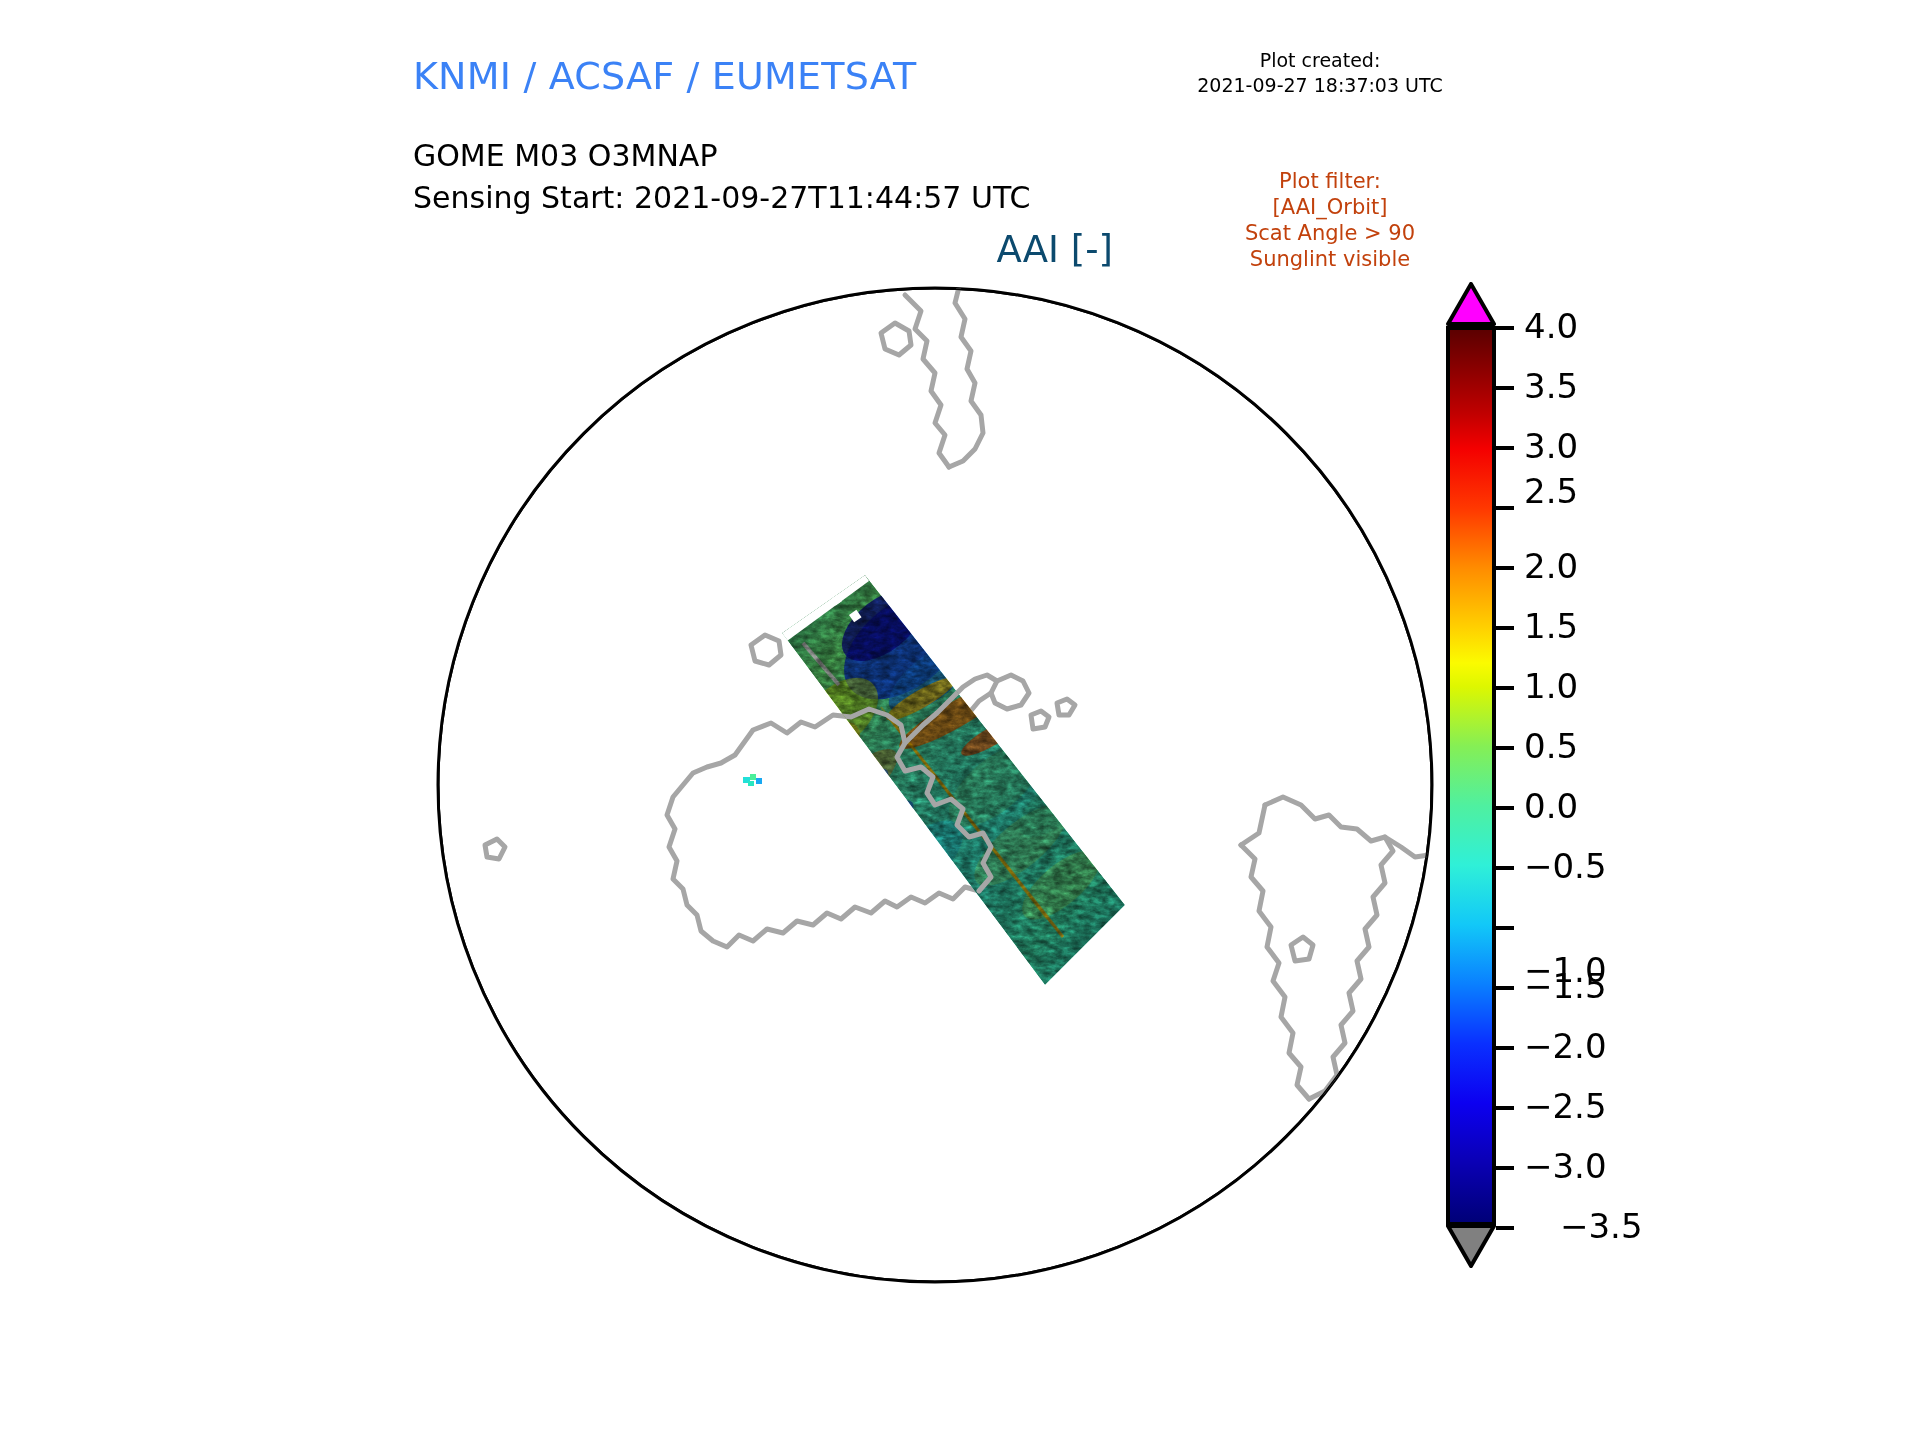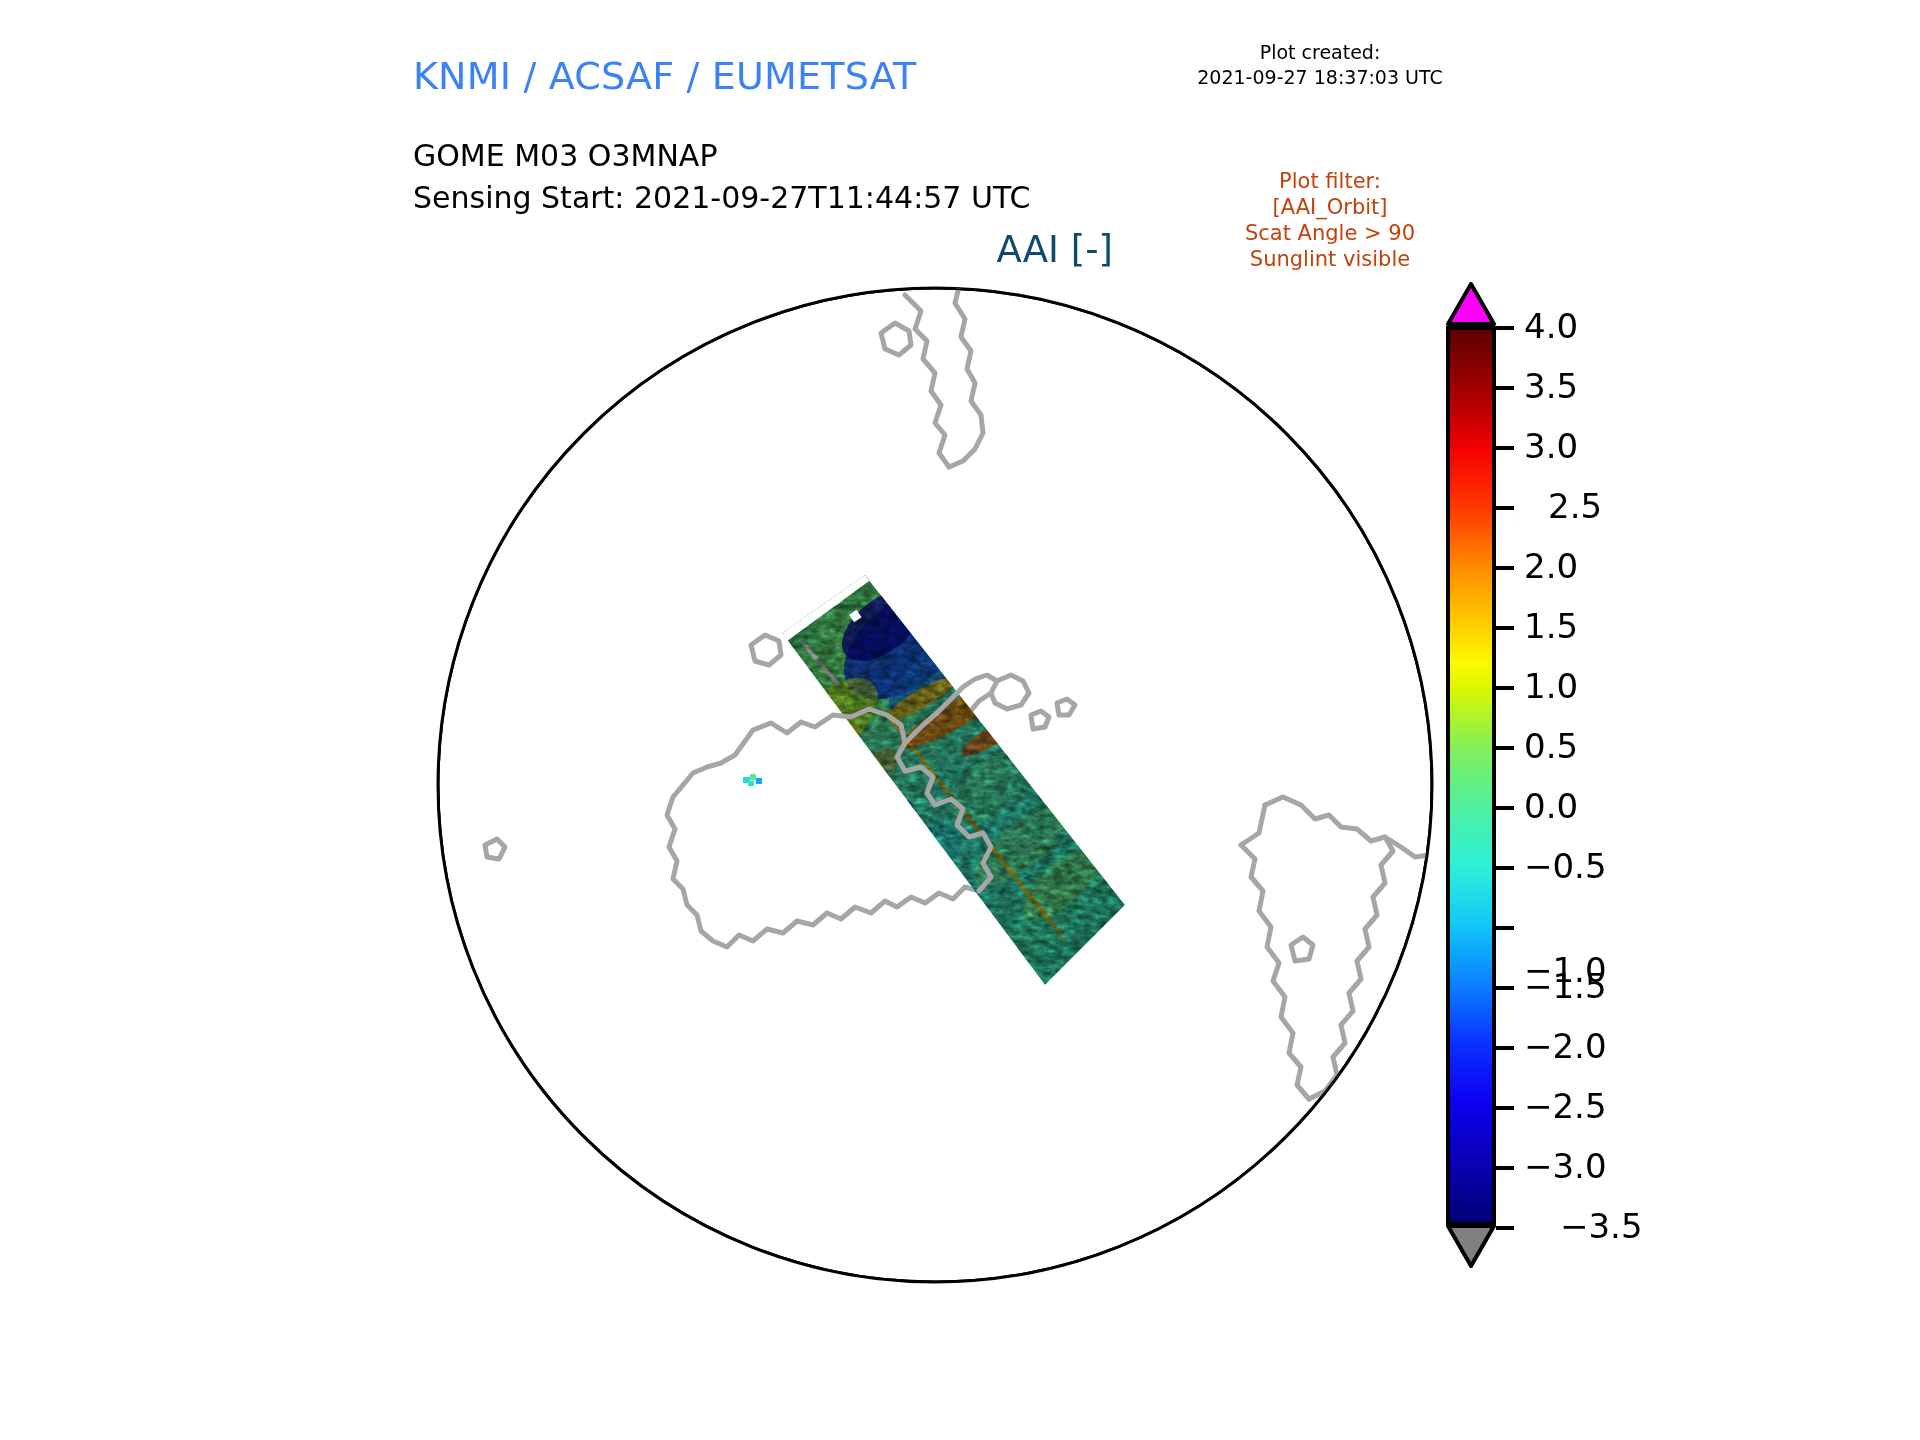--- a/index.html
+++ b/index.html
@@ -3,21 +3,21 @@
 <meta charset="utf-8">
 <style>
   html,body{margin:0;padding:0;background:#ffffff;}
   body{width:1920px;height:1440px;position:relative;overflow:hidden;
        font-family:"DejaVu Sans","Liberation Sans",sans-serif;color:#000;}
 
   .abs{position:absolute;}
 
   
   #org-title{left:413px;top:54px;font-size:38px;color:#3b82f6;letter-spacing:0.2px;white-space:nowrap;}
-  #plot-created-block{left:1160px;top:40px;width:320px;text-align:center;font-size:19px;line-height:25px;color:#000;}
+  #plot-created-block{left:1160px;top:48px;width:320px;text-align:center;font-size:19px;line-height:25px;color:#000;}
   #dataset-block{left:413px;top:135px;font-size:30px;line-height:42px;color:#000;white-space:nowrap;}
   #quantity-title{left:413px;top:228px;width:700px;text-align:right;font-size:37px;color:#0c4a6e;}
   #plot-filter-block{left:1180px;top:168px;width:300px;text-align:center;font-size:21px;line-height:26px;color:#c2410c;}
 
   
   #map-panel{left:435px;top:285px;width:1000px;height:1000px;}
   #map-svg{display:block;}
 
   
   #colorbar-panel{left:1432px;top:285px;width:420px;height:1010px;}
@@ -229,21 +229,21 @@
   </svg>
 
   <div id="cbar-ticks">
       <div class="cb-tick" style="top: 41px;"></div>
       <div class="cb-label" style="top: 41px;">4.0</div>
       <div class="cb-tick" style="top: 101px;"></div>
       <div class="cb-label" style="top: 101px;">3.5</div>
       <div class="cb-tick" style="top: 161px;"></div>
       <div class="cb-label" style="top: 161px;">3.0</div>
       <div class="cb-tick" style="top: 221px;"></div>
-      <div class="cb-label" style="top: 221px; margin-left: 24px;">2.5</div>
+      <div class="cb-label" style="top: 206px;">2.5</div>
       <div class="cb-tick" style="top: 281px;"></div>
       <div class="cb-label" style="top: 281px;">2.0</div>
       <div class="cb-tick" style="top: 341px;"></div>
       <div class="cb-label" style="top: 341px;">1.5</div>
       <div class="cb-tick" style="top: 401px;"></div>
       <div class="cb-label" style="top: 401px;">1.0</div>
       <div class="cb-tick" style="top: 461px;"></div>
       <div class="cb-label" style="top: 461px;">0.5</div>
       <div class="cb-tick" style="top: 521px;"></div>
       <div class="cb-label" style="top: 521px;">0.0</div>

